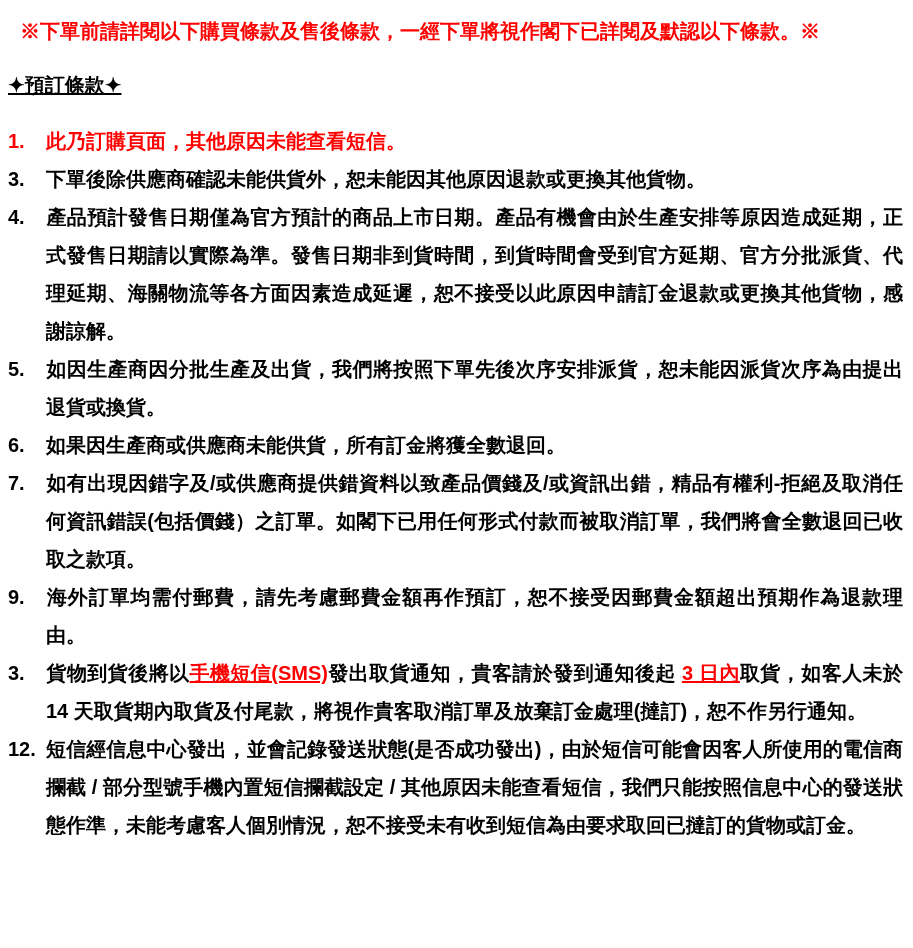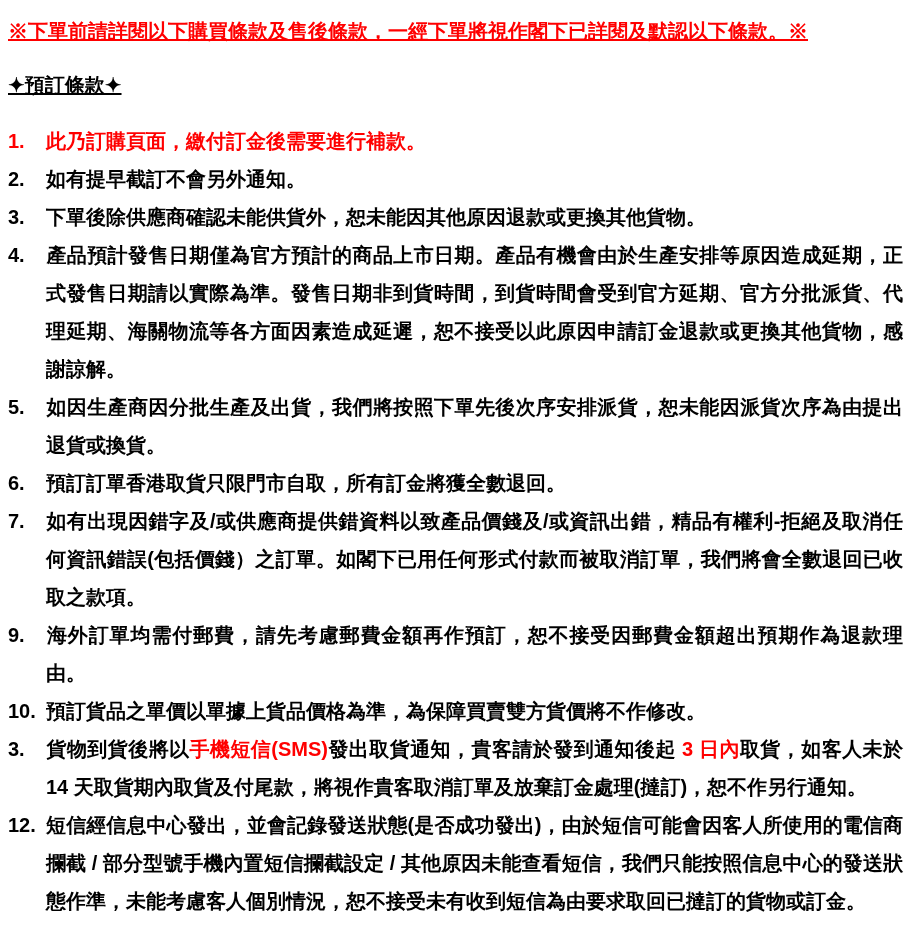--- a/index.html
+++ b/index.html
@@ -16,22 +16,21 @@
     --accent-red: #ff0000;
     --link-blue: #0000ee;
     padding: 12px 10px 28px 8px;
     font-weight: bold;
     color: #000000;
     font-size: 20px;
     line-height: 1.9;
   }
   .page-title {
     color: var(--accent-red);
-    text-decoration: underline;
-    margin: 0 0 16px 0;
+    margin: 0 0 16px 12px;
   }
   .section-header {
     text-decoration: underline;
     margin: 0 0 18px 0;
   }
   .terms-list {
     margin: 0;
     padding: 0;
   }
   .term-item {
@@ -40,36 +39,35 @@
     text-align: justify;
   }
   .term-item.red { color: var(--accent-red); }
   .term-num {
     display: inline-block;
     min-width: 38px;
     text-indent: 0;
   }
   .seg-highlight {
     color: var(--accent-red);
+    text-decoration: underline;
   }
 </style>
 </head>
 <body>
 
 <div class="page" style="--accent-red: #ff0000; --link-blue: #0000ee;">
   <div class="page-title">※下單前請詳閱以下購買條款及售後條款，一經下單將視作閣下已詳閱及默認以下條款。※</div>
 
   <div class="section-header">✦預訂條款✦</div>
 
   <div class="terms-list" id="terms-list">
-      <div class="term-item red"><span class="term-num">1.</span><span>此乃訂購頁面，繳付訂金後需要進行補款。</span></div>
-      <div class="term-item"><span class="term-num">2.</span><span>如有提早截訂不會另外通知。</span></div>
+      <div class="term-item red"><span class="term-num">1.</span><span>此乃訂購頁面，其他原因未能查看短信。</span></div>
       <div class="term-item"><span class="term-num">3.</span><span>下單後除供應商確認未能供貨外，恕未能因其他原因退款或更換其他貨物。</span></div>
       <div class="term-item"><span class="term-num">4.</span><span>產品預計發售日期僅為官方預計的商品上市日期。產品有機會由於生產安排等原因造成延期，正式發售日期請以實際為準。發售日期非到貨時間，到貨時間會受到官方延期、官方分批派貨、代理延期、海關物流等各方面因素造成延遲，恕不接受以此原因申請訂金退款或更換其他貨物，感謝諒解。</span></div>
       <div class="term-item"><span class="term-num">5.</span><span>如因生產商因分批生產及出貨，我們將按照下單先後次序安排派貨，恕未能因派貨次序為由提出退貨或換貨。</span></div>
-      <div class="term-item"><span class="term-num">6.</span><span>預訂訂單香港取貨只限門市自取，所有訂金將獲全數退回。</span></div>
+      <div class="term-item"><span class="term-num">6.</span><span>如果因生產商或供應商未能供貨，所有訂金將獲全數退回。</span></div>
       <div class="term-item"><span class="term-num">7.</span><span>如有出現因錯字及/或供應商提供錯資料以致產品價錢及/或資訊出錯，精品有權利-拒絕及取消任何資訊錯誤(包括價錢）之訂單。如閣下已用任何形式付款而被取消訂單，我們將會全數退回已收取之款項。</span></div>
       <div class="term-item"><span class="term-num">9.</span><span>海外訂單均需付郵費，請先考慮郵費金額再作預訂，恕不接受因郵費金額超出預期作為退款理由。</span></div>
-      <div class="term-item"><span class="term-num">10.</span><span>預訂貨品之單價以單據上貨品價格為準，為保障買賣雙方貨價將不作修改。</span></div>
       <div class="term-item"><span class="term-num">3.</span><span>貨物到貨後將以</span><span class="seg-highlight">手機短信(SMS)</span><span>發出取貨通知，貴客請於發到通知後起 </span><span class="seg-highlight">3 日內</span><span>取貨，如客人未於 14 天取貨期內取貨及付尾款，將視作貴客取消訂單及放棄訂金處理(撻訂)，恕不作另行通知。</span></div>
       <div class="term-item"><span class="term-num">12.</span><span>短信經信息中心發出，並會記錄發送狀態(是否成功發出)，由於短信可能會因客人所使用的電信商攔截 / 部分型號手機內置短信攔截設定 / 其他原因未能查看短信，我們只能按照信息中心的發送狀態作準，未能考慮客人個別情況，恕不接受未有收到短信為由要求取回已撻訂的貨物或訂金。</span></div>
     </div>
 </div>
 
 </body></html>

